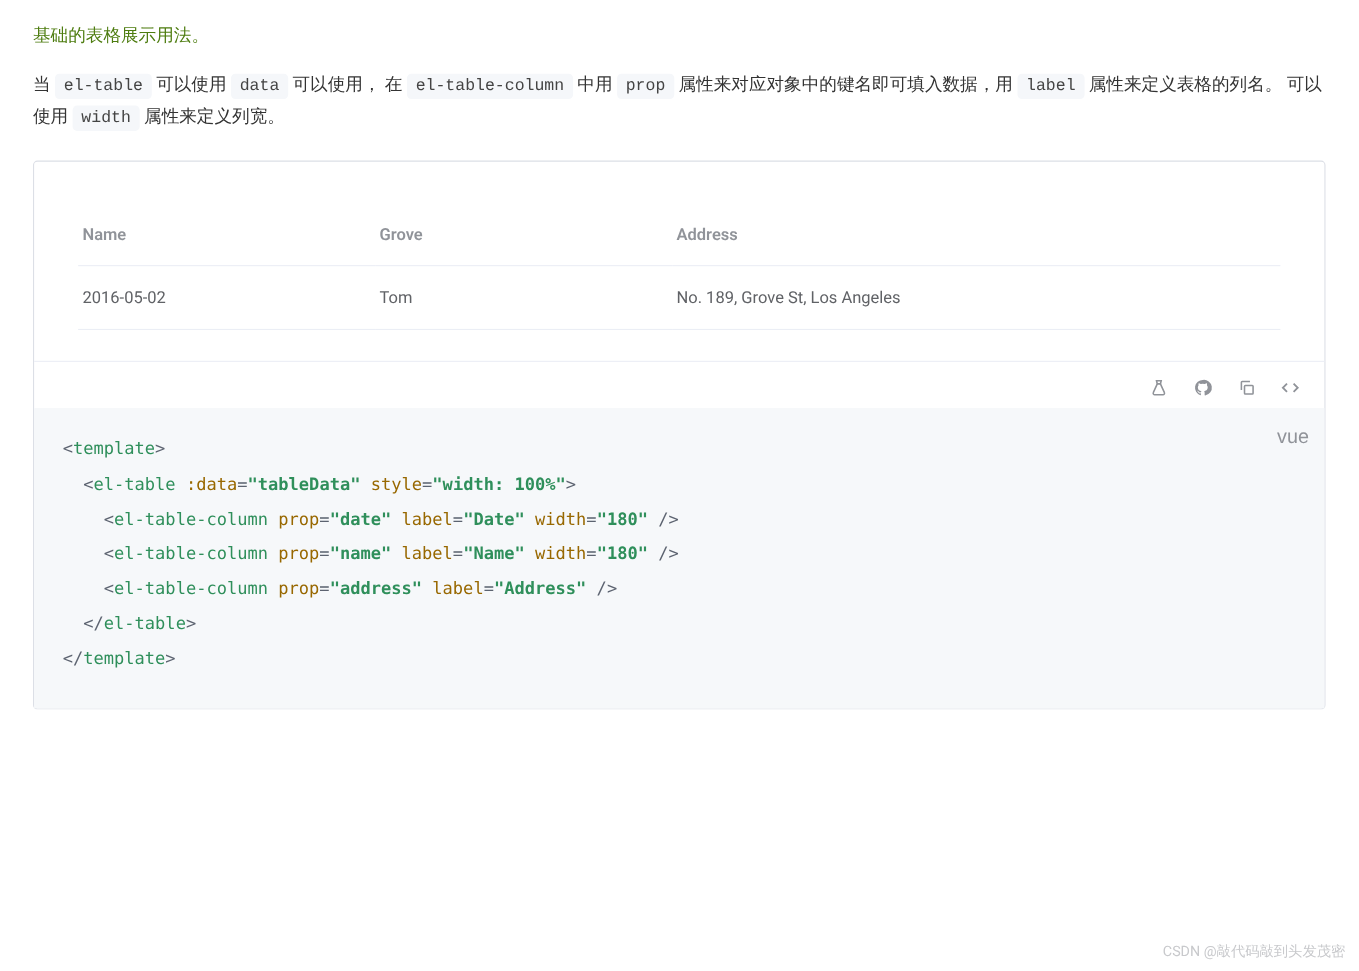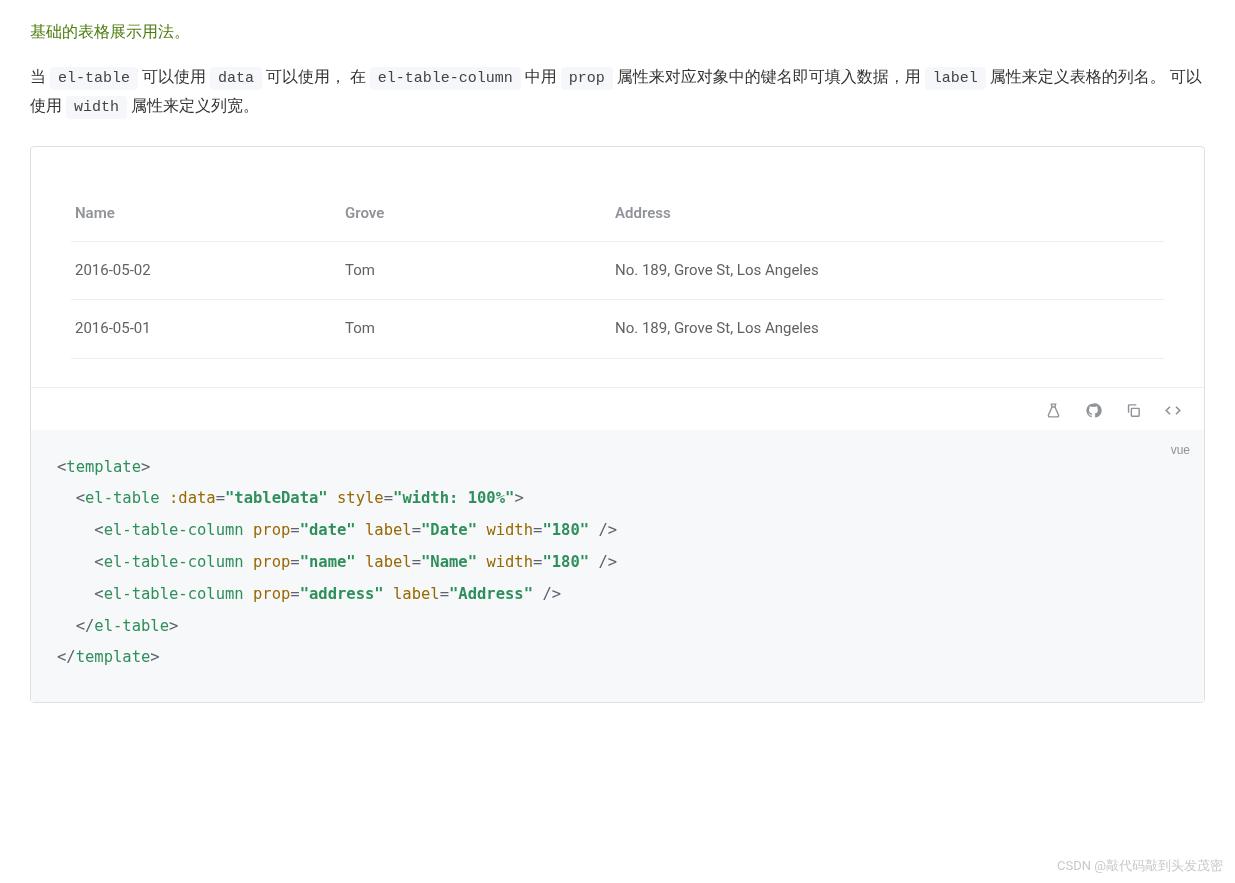--- a/index.html
+++ b/index.html
@@ -70,21 +70,21 @@
     padding: 22px 26px 28px 26px;
     font-family: SFMono-Regular, Consolas, "Liberation Mono", Menlo, monospace;
     font-size: 15.5px;
     line-height: 2.05;
     overflow: auto;
   }
   .code-lang {
     position: absolute;
     top: 8px;
     right: 14px;
-    font-size: 12px;
+    font-size: 18px;
     color: #909399;
     font-family: -apple-system, sans-serif;
   }
   .tok-punct { color: #5c6370; }
   .tok-tag   { color: #2f8f5b; }
   .tok-attr  { color: #986801; }
   .tok-eq    { color: #5c6370; }
   .tok-str   { color: #2f8f5b; font-weight: 600; }
   pre { margin: 0; white-space: pre; }
   .watermark {
@@ -111,25 +111,20 @@
       <thead>
         <tr>
           <th class="col-date">Name</th>
           <th class="col-name">Grove</th>
           <th>Address</th>
         </tr>
       </thead>
       <tbody>
         <tr>
           <td>2016-05-02</td>
-          <td>Tom</td>
-          <td>No. 189, Grove St, Los Angeles</td>
-        </tr>
-        <tr>
-          <td>2016-05-01</td>
           <td>Tom</td>
           <td>No. 189, Grove St, Los Angeles</td>
         </tr>
       </tbody>
     </table>
   </div>
 
   <div class="demo-toolbar">
     <span class="tb-icon">
       <svg viewBox="0 0 24 24" width="17" height="17" fill="none" stroke="currentColor" stroke-width="2">

